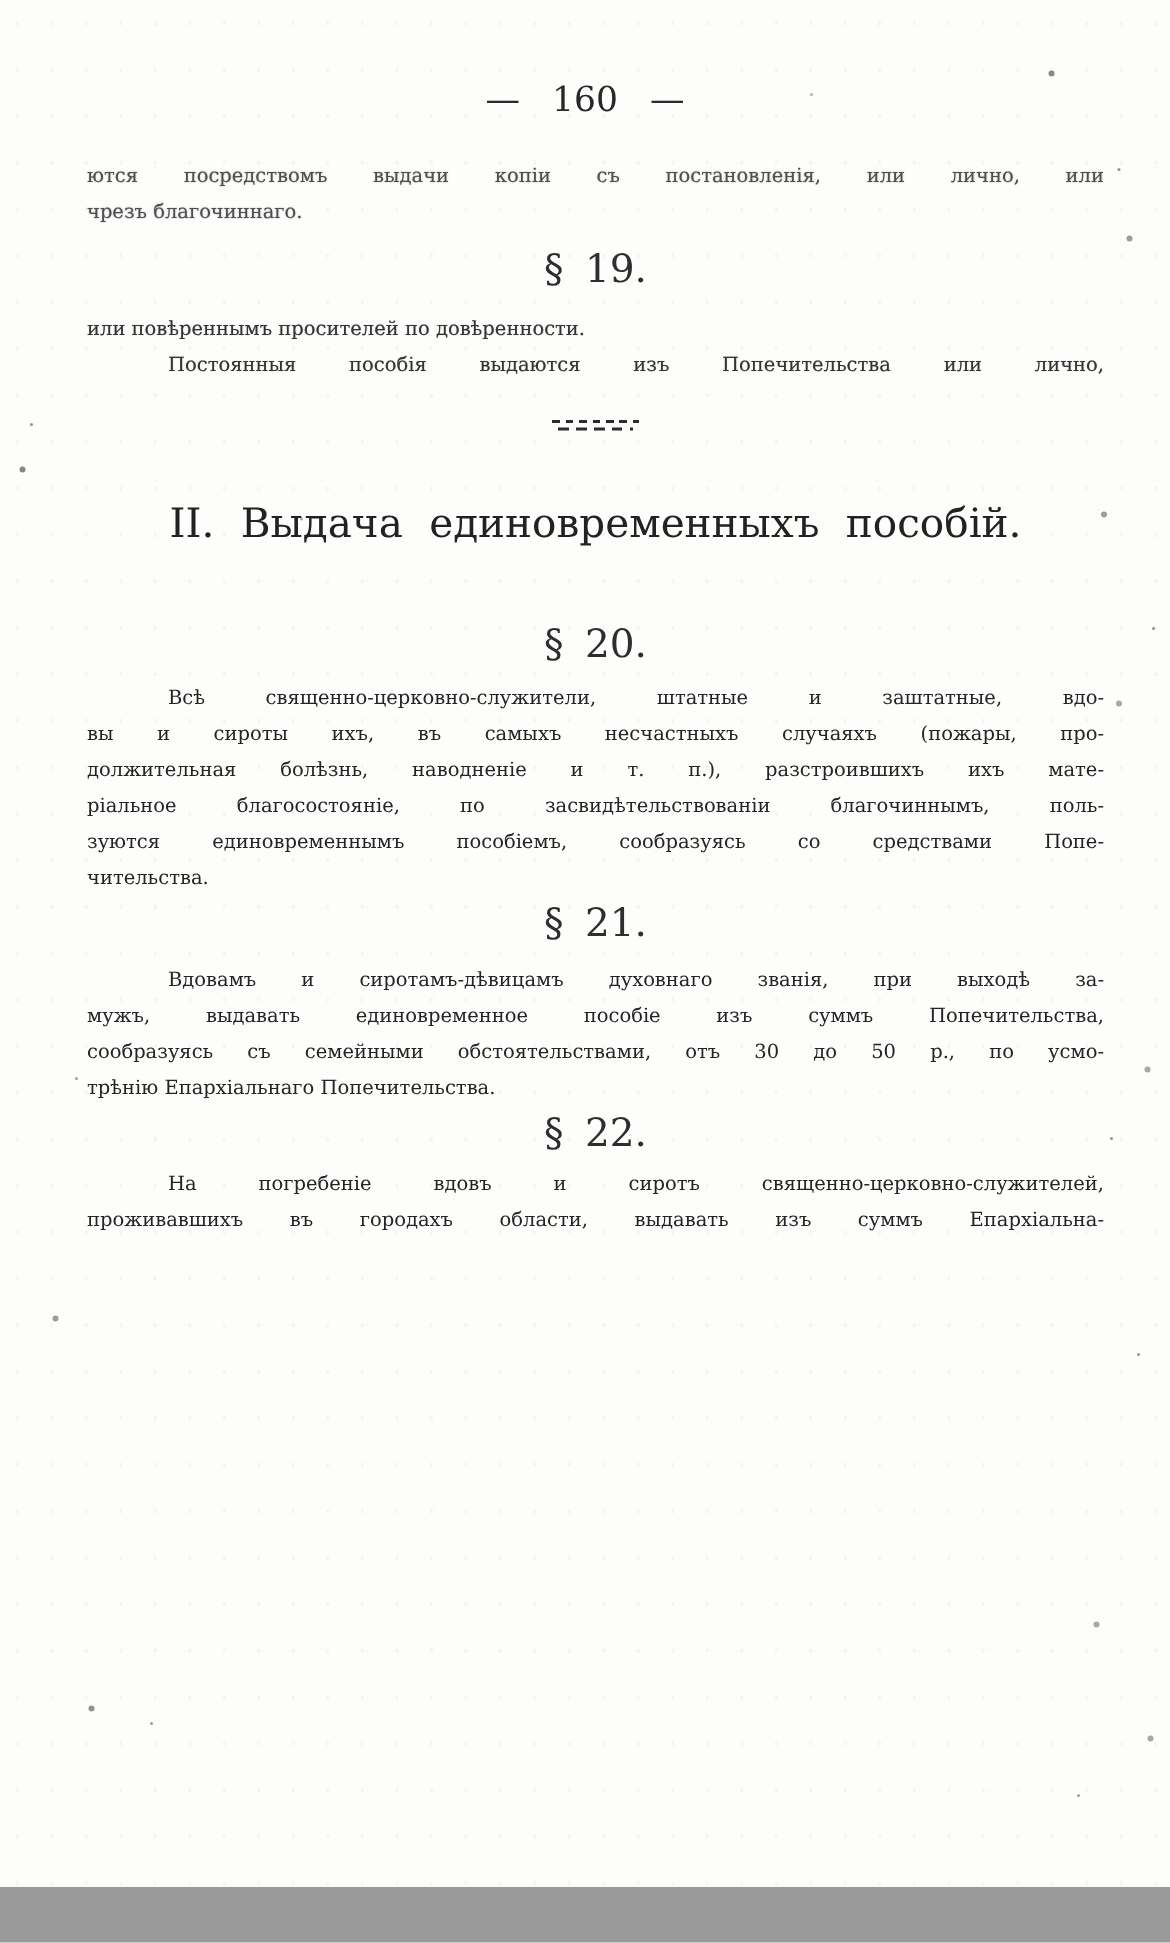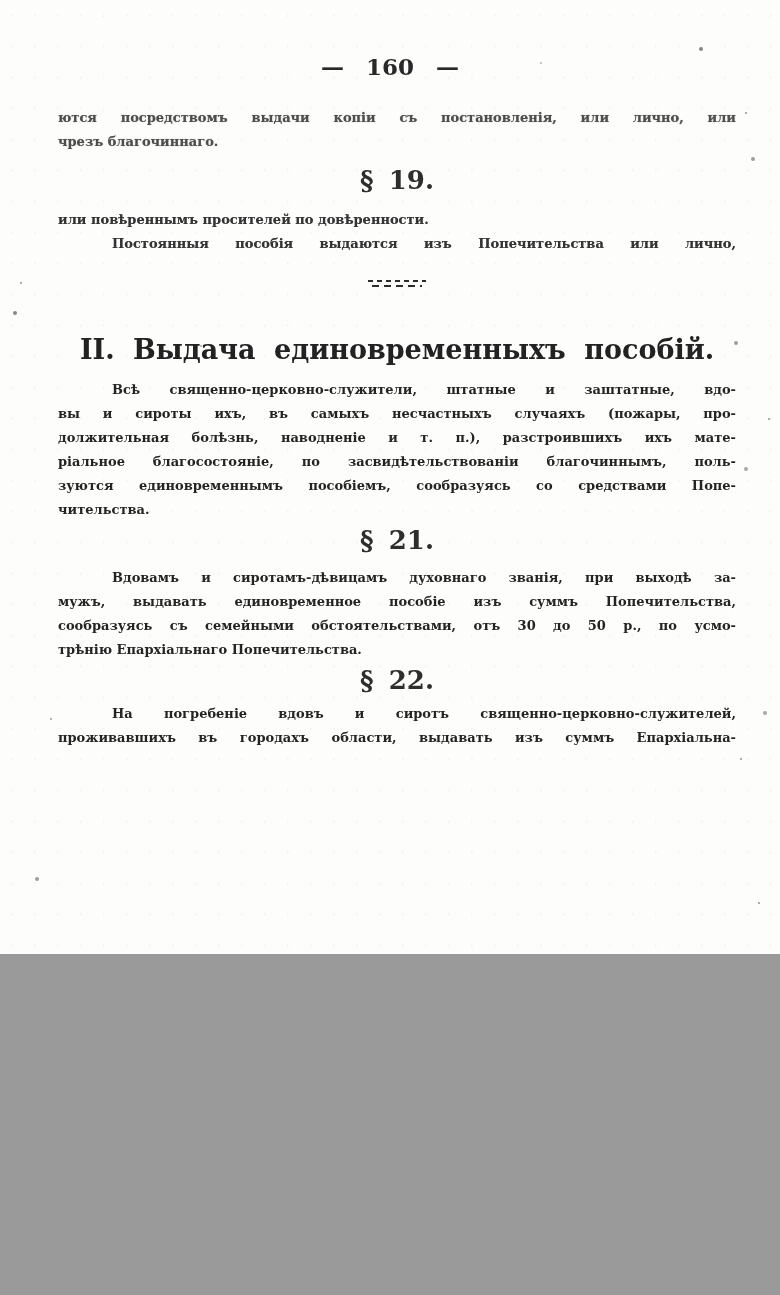--- a/index.html
+++ b/index.html
@@ -1,29 +1,28 @@
 <!DOCTYPE html>
 <html><head>
 <meta charset="utf-8">
 <style>
   html,body { margin:0; padding:0; background:#9a9a9a; }
   .page {
     position:relative;
-    width:780px; height:954px;
+    width:780px; height:1258px;
     margin:0 auto;
     background:#fdfdfc;
     background-image:
       radial-gradient(rgba(0,0,0,0.035) 1px, transparent 1px),
       radial-gradient(rgba(0,0,0,0.025) 1px, transparent 1px);
     background-size: 23px 31px, 37px 19px;
     background-position: 0 0, 11px 7px;
     color:#1d1d1d;
     font-family:"DejaVu Serif", serif;
     overflow:hidden;
-    font-weight:bold;
   }
   .content { padding:0 44px 0 58px; }
 
   .pagenum {
     margin-top:50px;
     text-align:center;
     font-size:23px; line-height:34px;
     word-spacing:14px;
     color:#282828;
   }
@@ -122,20 +121,21 @@
       <div class="ln ind">Постоянныя пособія выдаются изъ Попечительства или лично,</div>
     </div>
 
     <div class="dash-divider">
       <div class="row1"></div>
       <div class="row2"></div>
     </div>
 
     <div class="chapter-title">II. Выдача единовременныхъ пособій.</div>
 
+    <div class="section-label lbl20">§ 20.</div>
 
     <div class="para p20">
       <div class="ln ind">Всѣ священно-церковно-служители, штатные и заштатные, вдо-</div>
       <div class="ln">вы и сироты ихъ, въ самыхъ несчастныхъ случаяхъ (пожары, про-</div>
       <div class="ln">должительная болѣзнь, наводненіе и т. п.), разстроившихъ ихъ мате-</div>
       <div class="ln">ріальное благосостояніе, по засвидѣтельствованіи благочиннымъ, поль-</div>
       <div class="ln">зуются единовременнымъ пособіемъ, сообразуясь со средствами Попе-</div>
       <div class="ln end">чительства.</div>
     </div>
 

